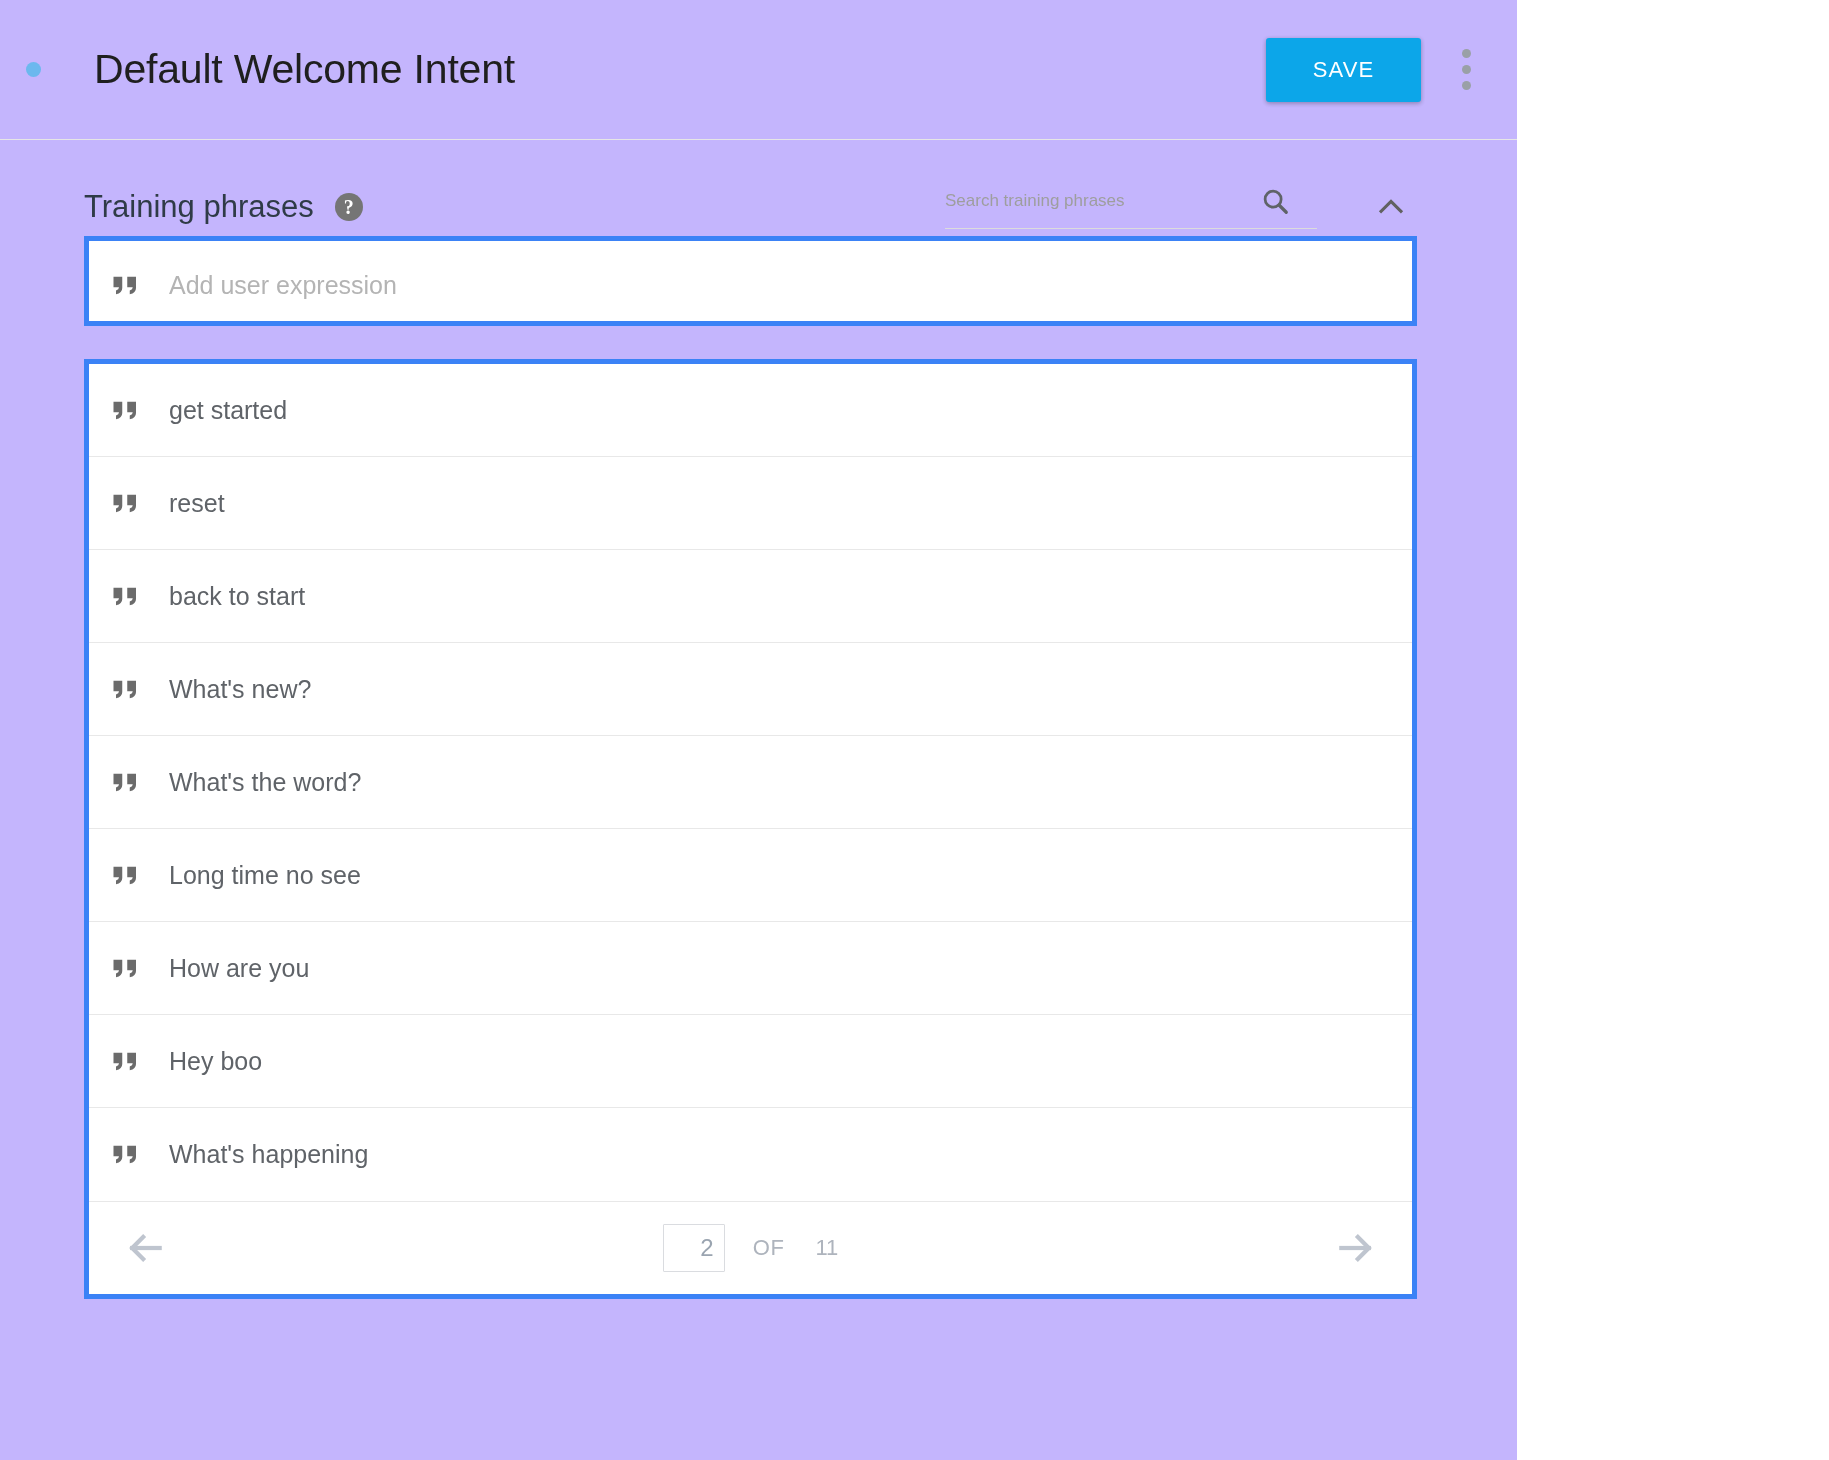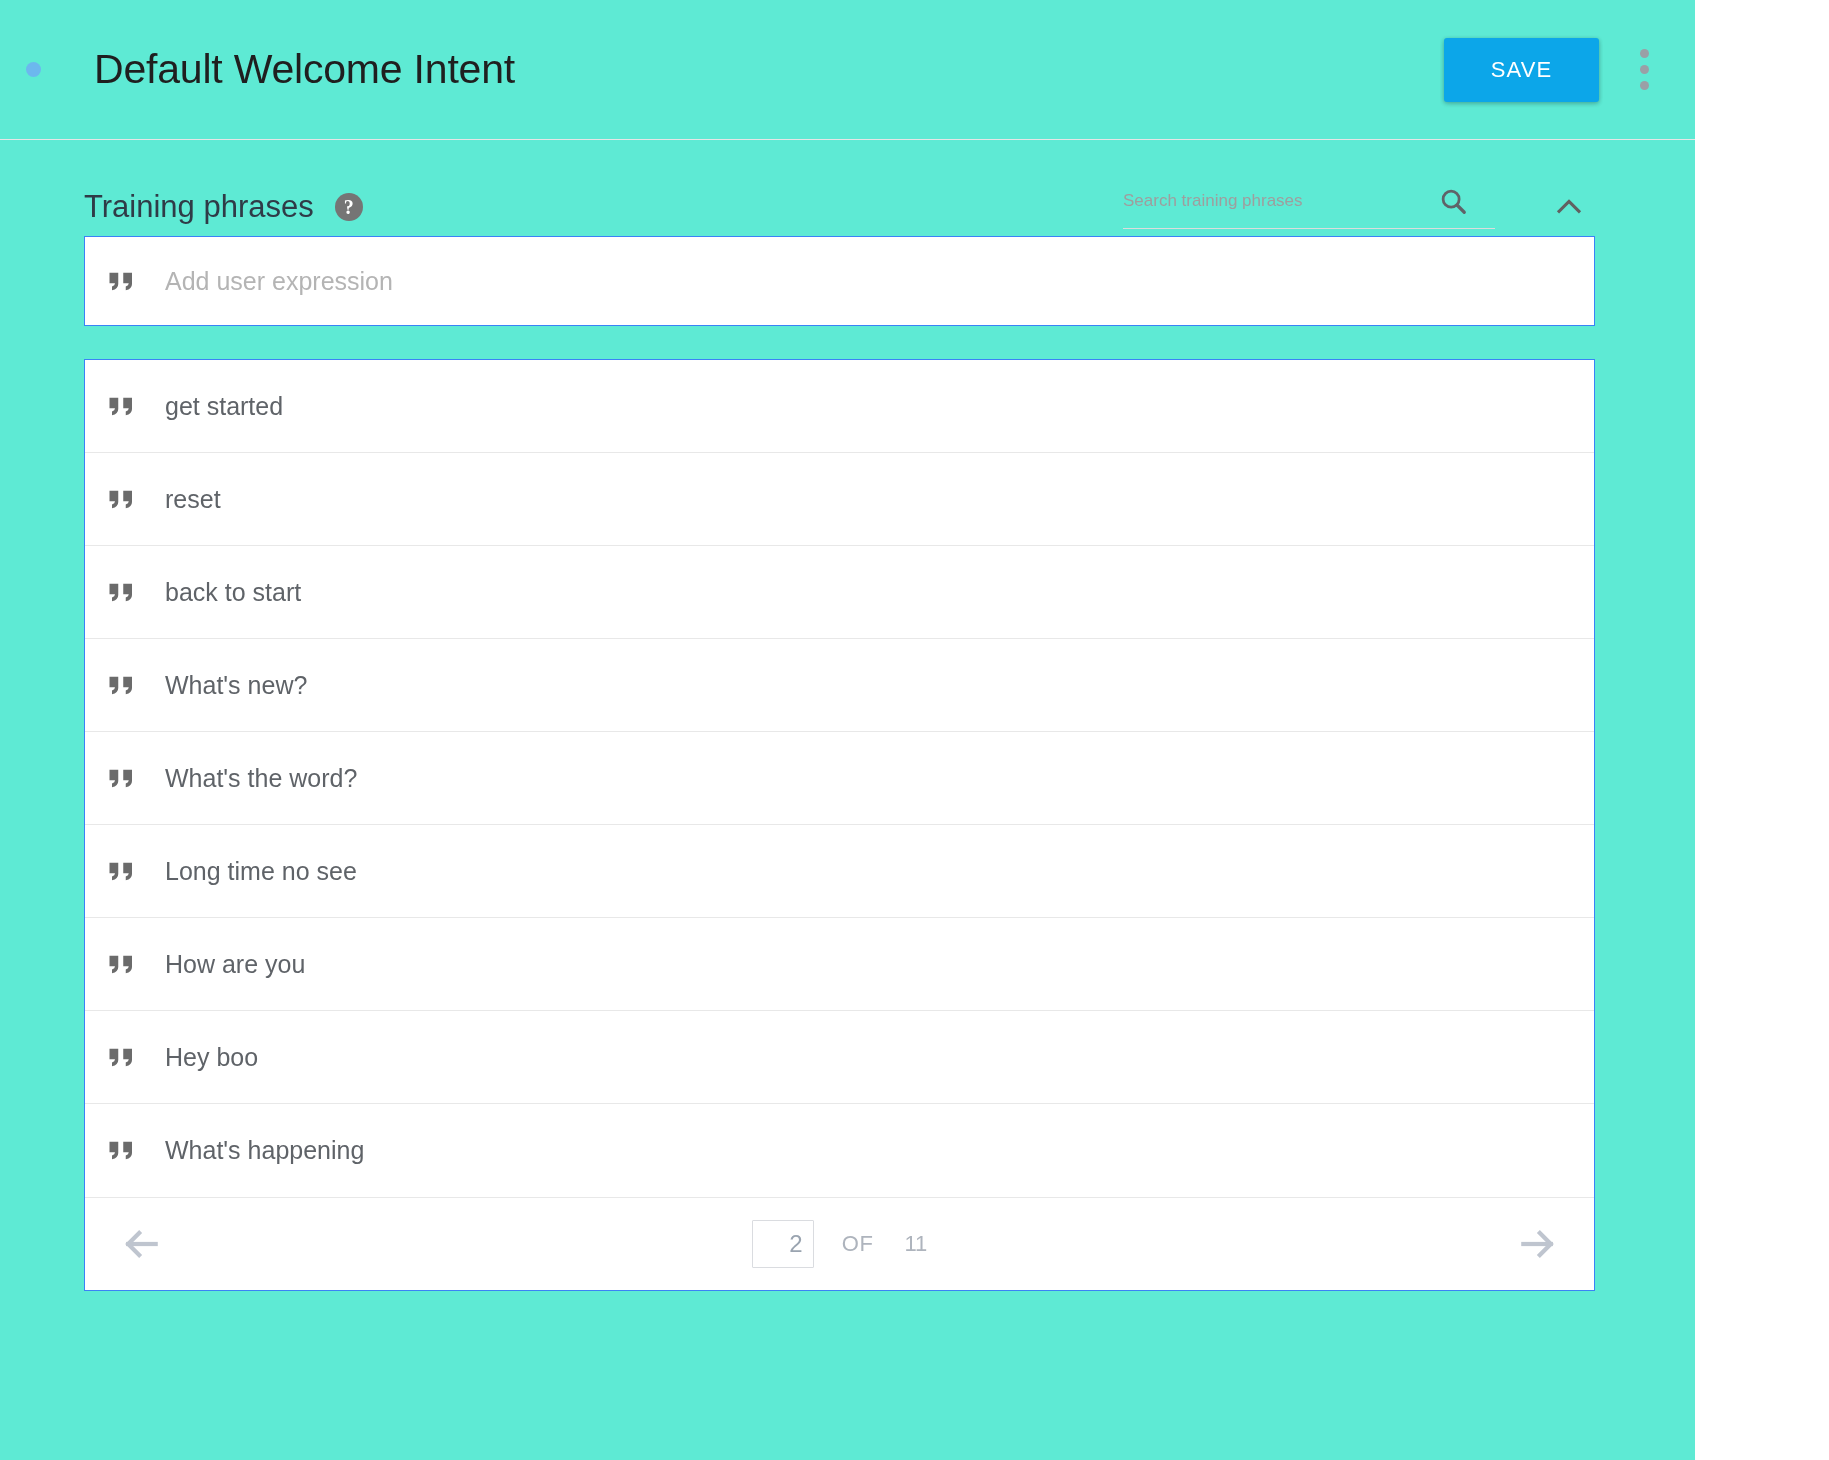--- a/index.html
+++ b/index.html
@@ -3,21 +3,21 @@
 <meta charset="utf-8">
 <style>
   * { box-sizing: border-box; }
   html, body {
     margin: 0; padding: 0;
     width: 1829px; height: 1460px;
     background: #ffffff;
     font-family: "Liberation Sans", sans-serif;
     -webkit-font-smoothing: antialiased;
   }
-  .page { position: relative; width: 1695px; height: 1460px; overflow: hidden; background:#5eead4; }
+  .page { position: relative; width: 1517px; height: 1460px; overflow: hidden; background:#c4b5fd; }
 
   
   .header {
     position: relative;
     height: 140px;
     border-bottom: 1px solid #e6e6e6;
     display: flex;
     align-items: center;
     padding: 0 24px 0 0;
   }
@@ -109,21 +109,21 @@
   .collapse-chevron {
     margin-left: 48px;
     width: 52px; height: 40px;
     cursor: pointer;
     display:flex; align-items:center; justify-content:center;
   }
 
   
   .card {
     margin: 0 100px 0 84px;
-    border: 1px solid #3b82f6;
+    border: 5px solid #3b82f6;
     background: #fff;
   }
   .card.add-card { height: 90px; margin-bottom: 33px; }
 
   .row {
     display: flex; align-items: center;
     height: 93px;
     padding-left: 22px;
     border-bottom: 1px solid #e8e8e8;
     cursor: text;

